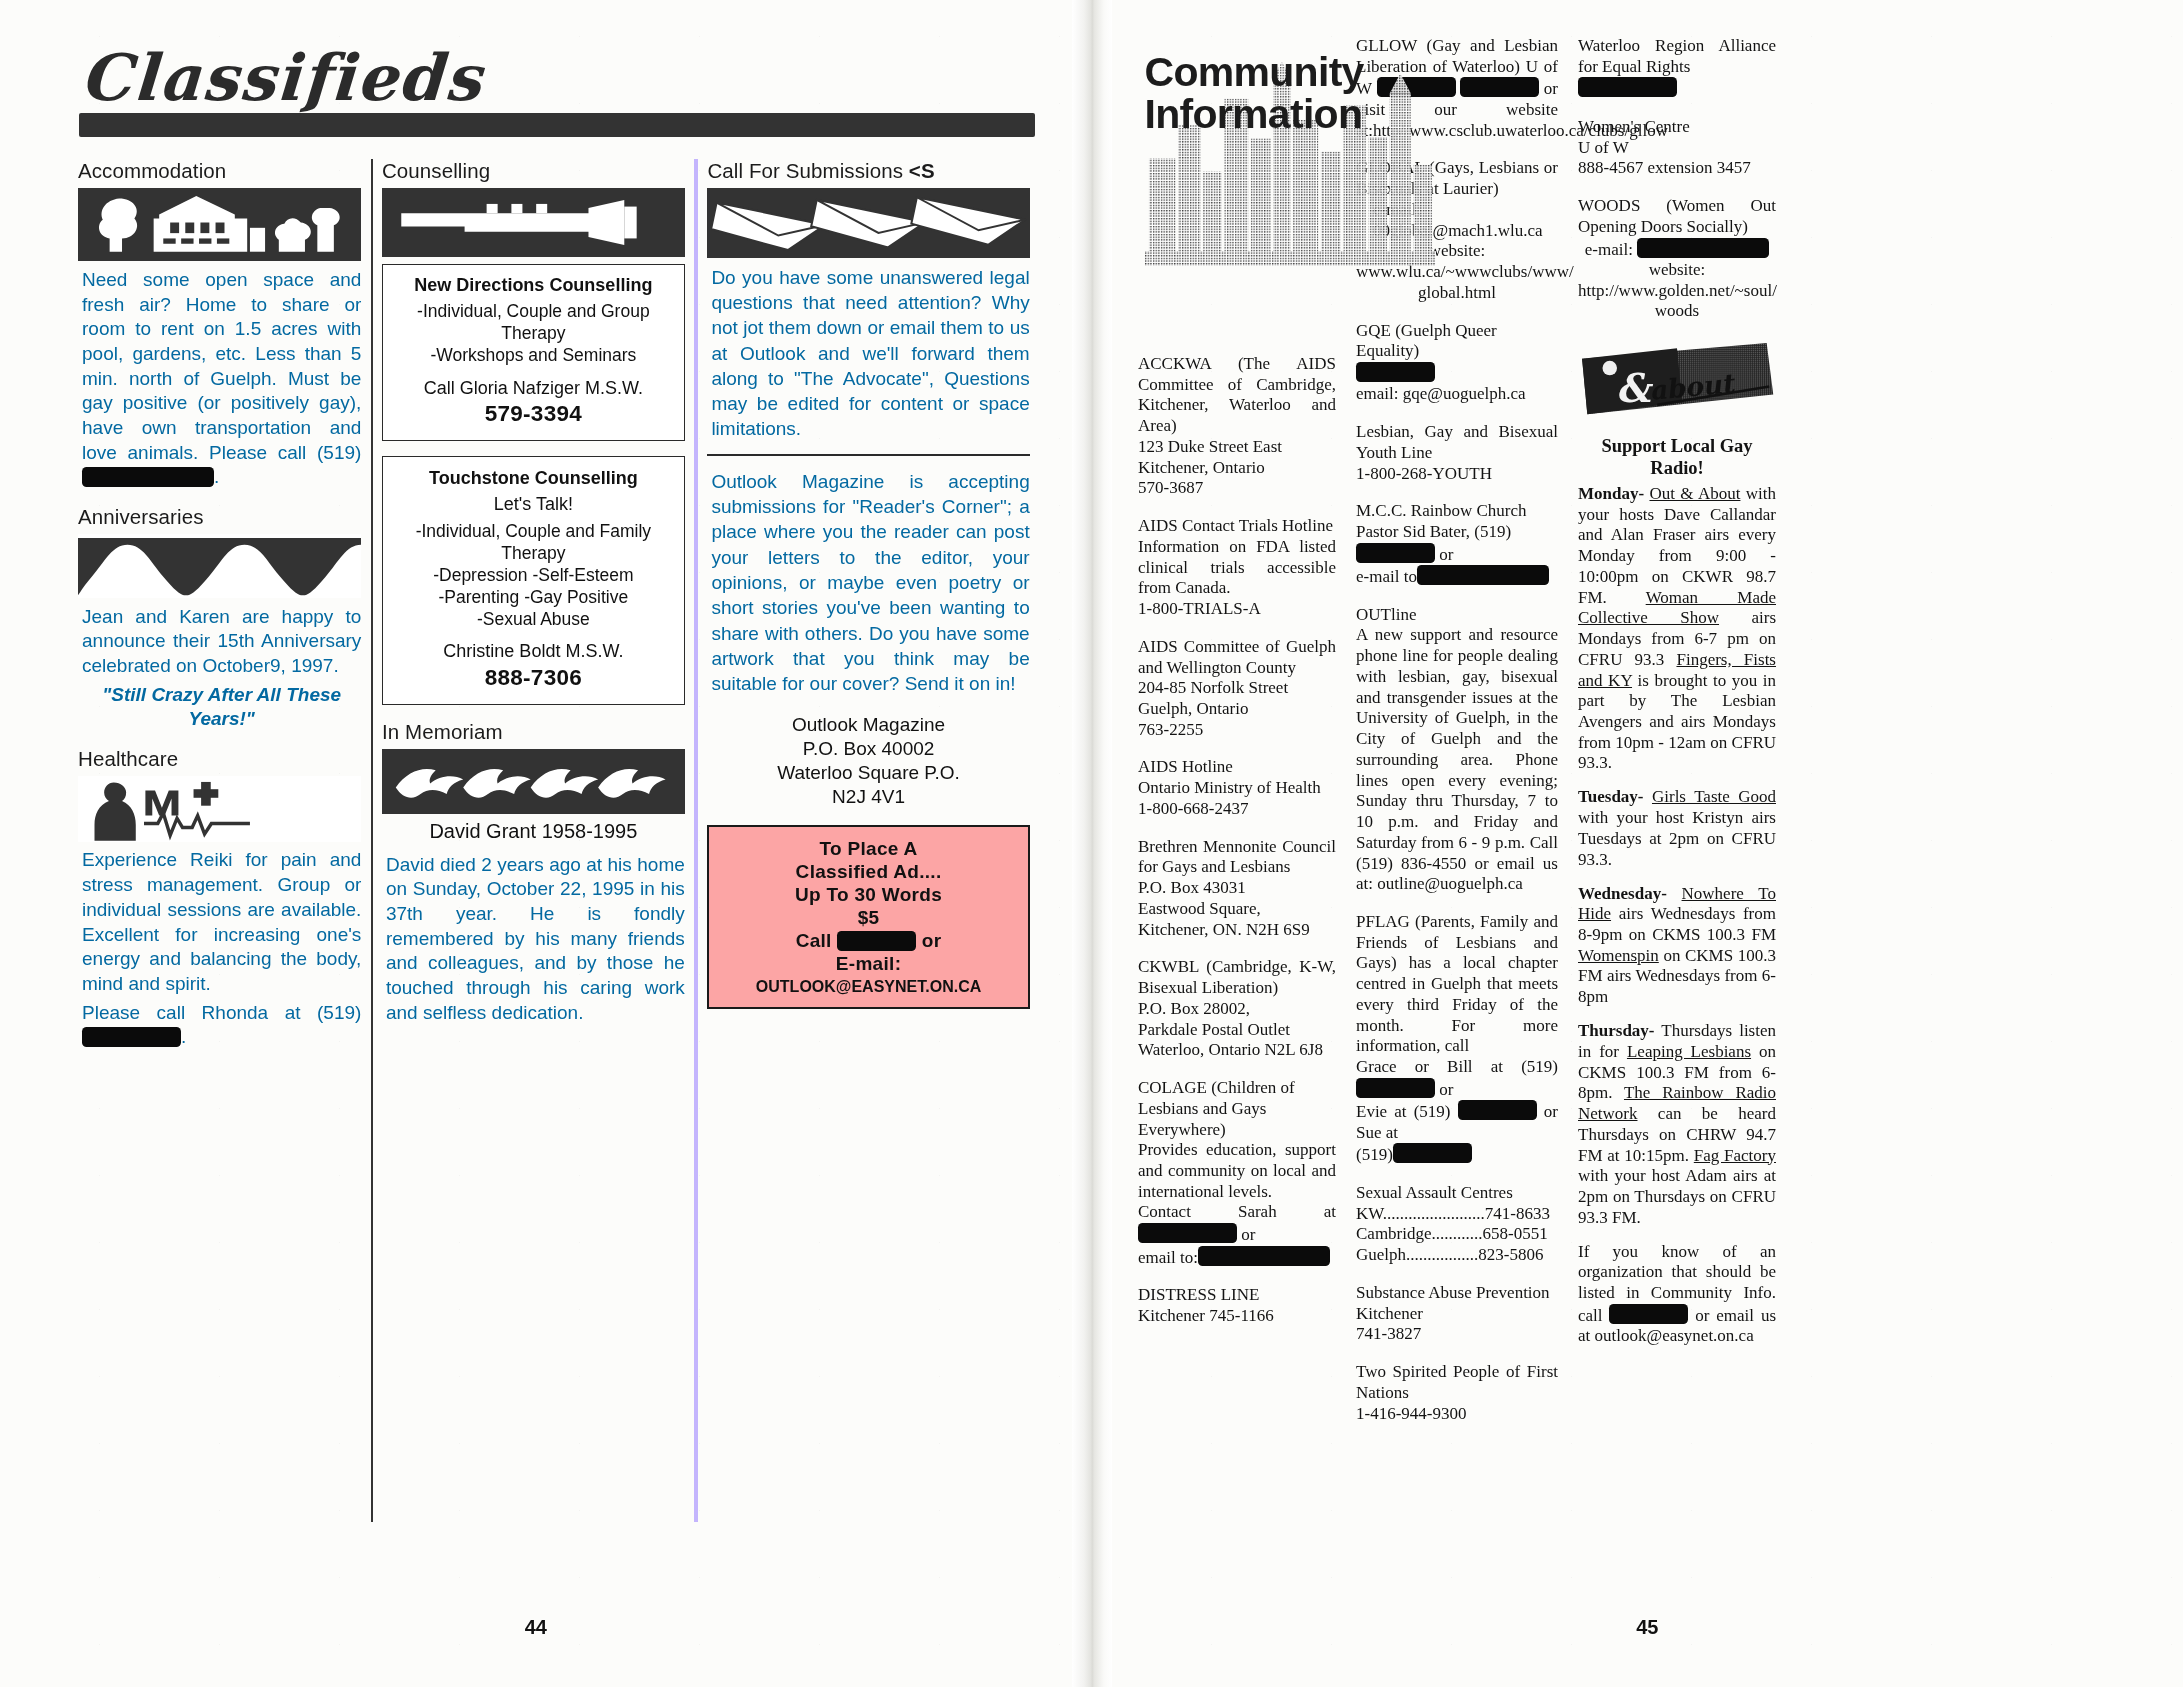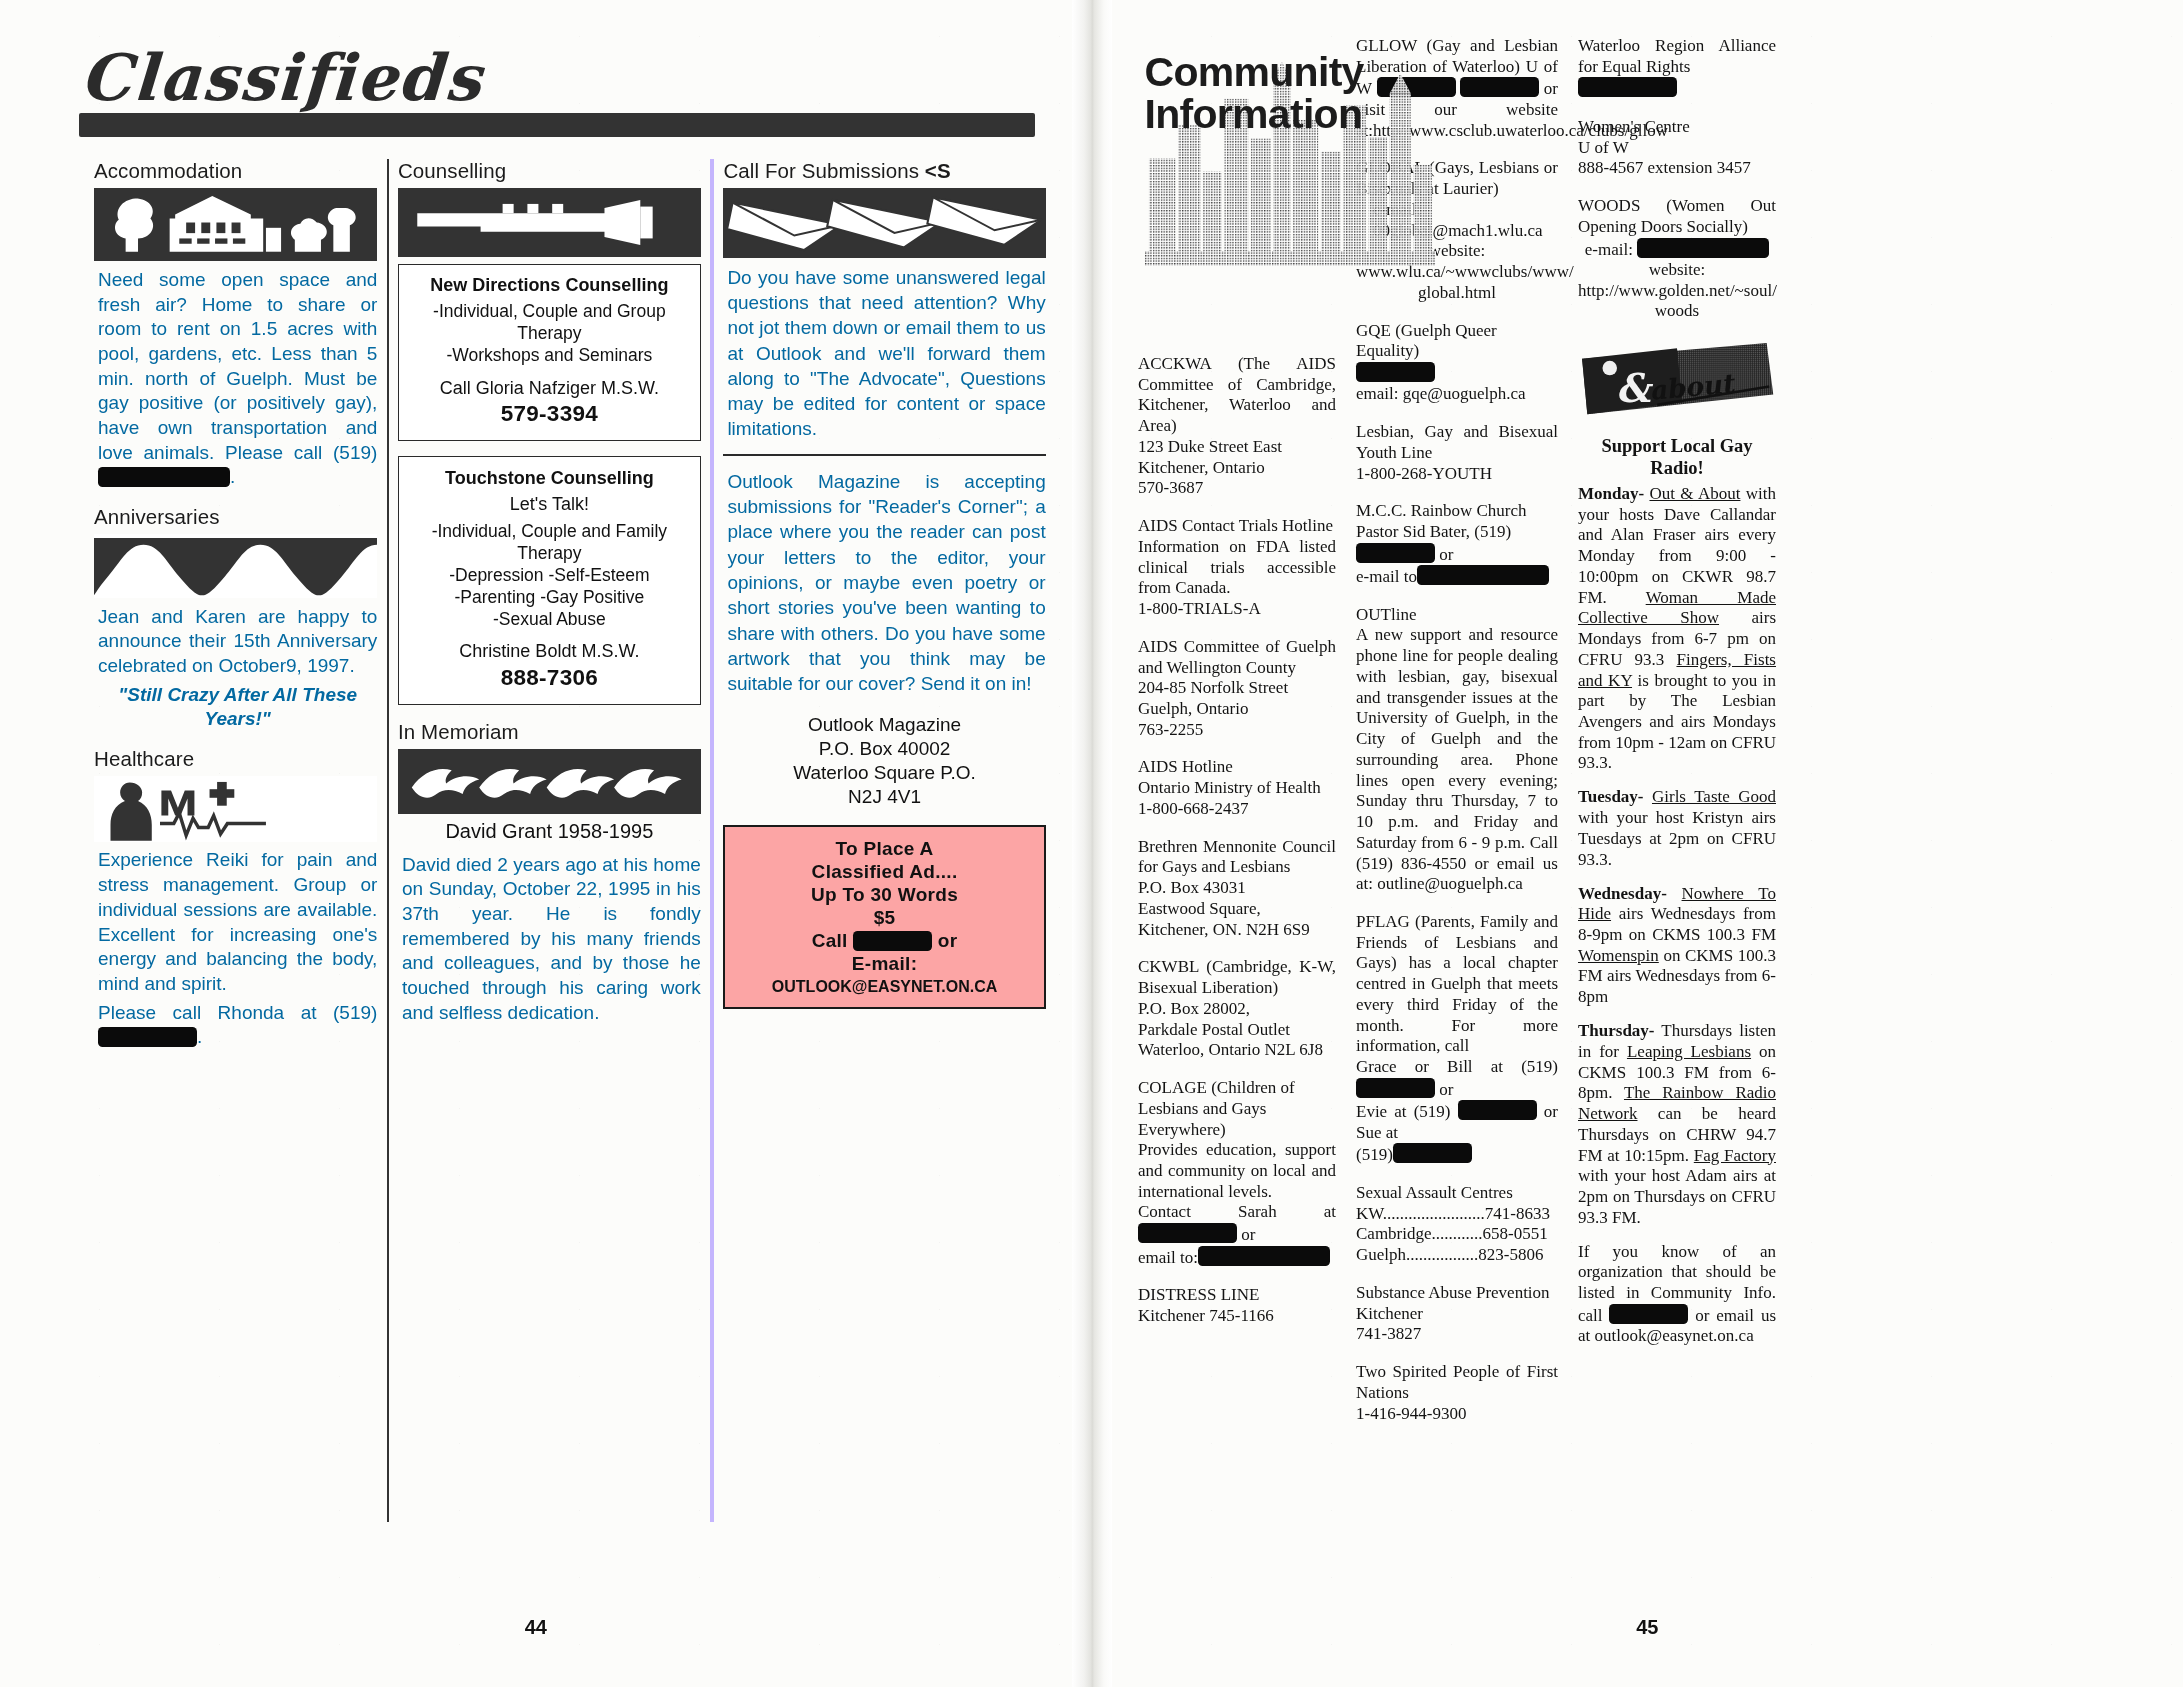--- a/index.html
+++ b/index.html
@@ -46,21 +46,21 @@
     font-size:64px;letter-spacing:1.3px;
     color:#2b2b2b;
     position:absolute;left:6.6px;top:0px;
     transform:skewX(-6deg);
   }
   .masthead .rule{
     position:absolute;left:0px;top:73px;width:956px;height:24px;
     background:#333;border-radius:2px;
   }
 
-  .cols{position:absolute;left:94px;top:159px;width:961px;height:1363px;display:flex;}
+  .cols{position:absolute;left:78px;top:159px;width:961px;height:1363px;display:flex;}
   .col{position:relative;padding:0 9.3px;}
   .col.c1{width:291px;padding-left:0;}
   .col.c2{width:311px;border-left:2px solid #333;}
   .col.c3{width:331px;border-left:4px solid #c4b5fd;}
 
   .sec-head{
     font-size:20.5px;font-weight:400;color:#1b1b1b;
     letter-spacing:0.1px;margin:0 0 5.3px 0;
   }
   .sec-head.tight{margin-top:14.6px;}

